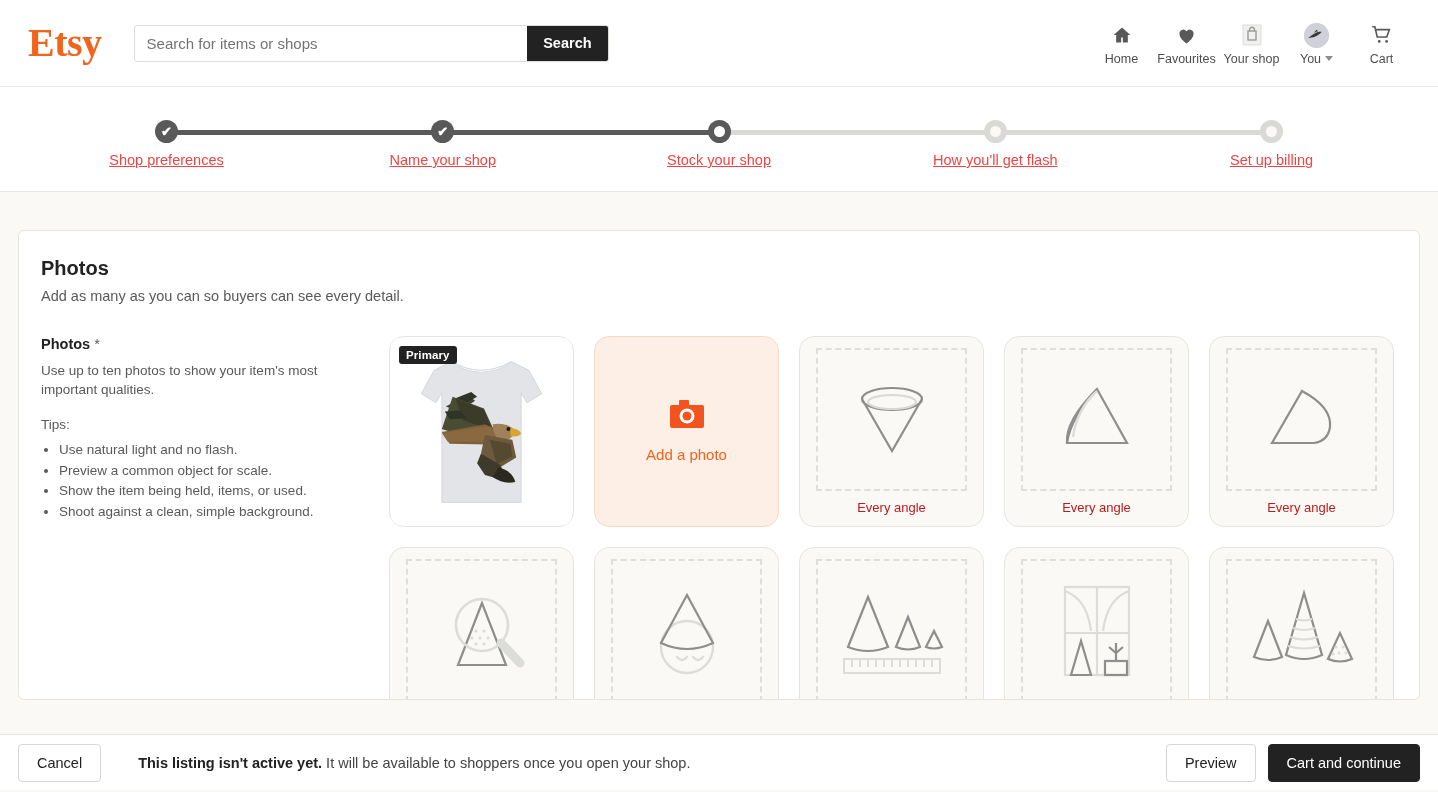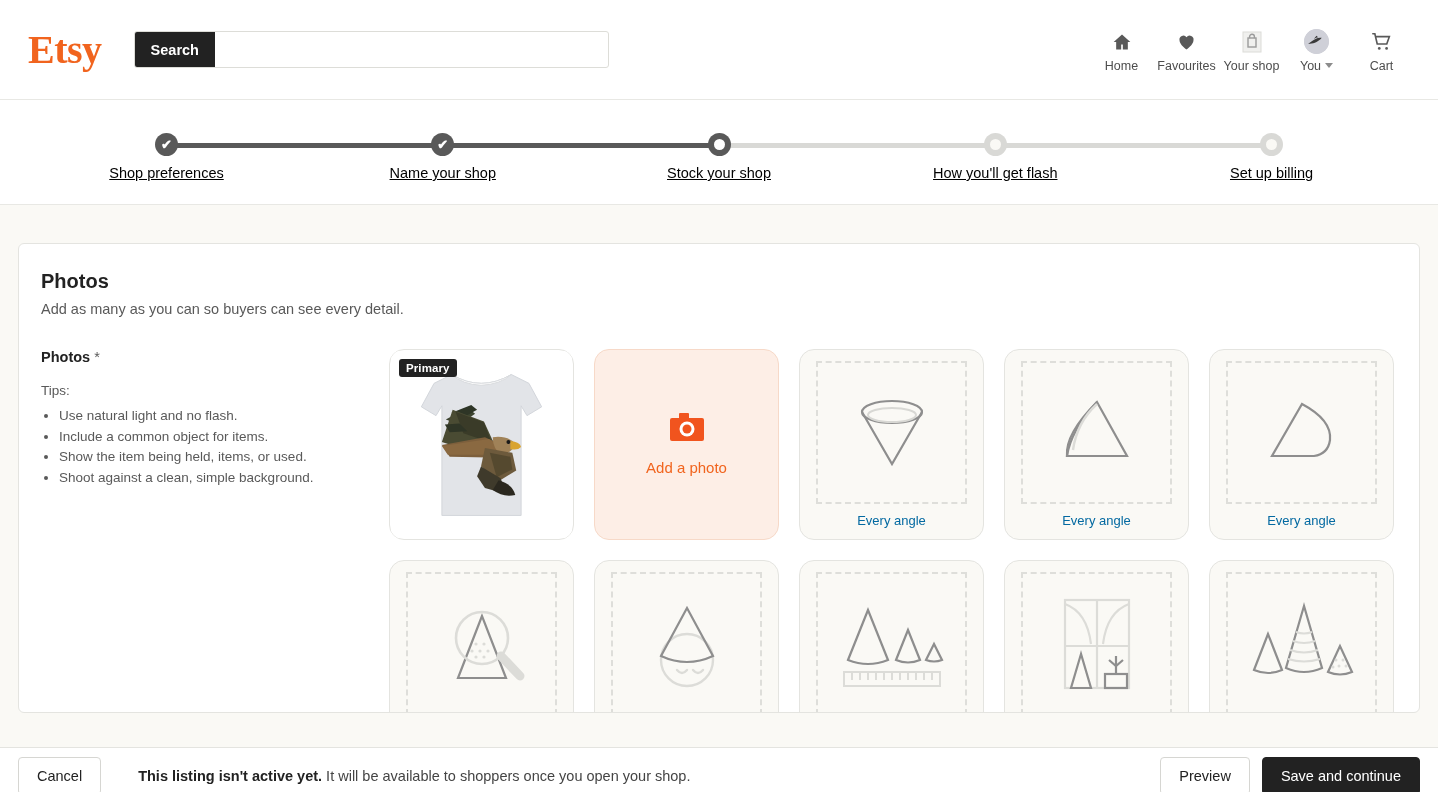--- a/index.html
+++ b/index.html
@@ -5,21 +5,21 @@
   * { box-sizing: border-box; margin: 0; padding: 0; }
   html, body {
     width: 1438px; height: 792px;
     font-family: "Liberation Sans", sans-serif;
     background: #faf9f5;
     overflow: hidden;
   }
 
   
   .header {
-    height: 100px; background: #ffffff;
+    height: 87px; background: #ffffff;
     border-bottom: 1px solid #e8e8e4;
     display: flex; align-items: center;
     padding: 0 24px 0 28px;
     position: relative;
   }
   .logo {
     font-family: "Liberation Serif", serif;
     font-size: 40px; font-weight: 700;
     color: #f1641e; letter-spacing: -0.5px;
     line-height: 1; user-select: none;
@@ -117,21 +117,21 @@
   .dot.todo {
     background: #d9d9d6;
   }
   .dot.todo::after {
     content: ""; width: 11px; height: 11px;
     border-radius: 50%; background: #faf9f5;
   }
   .check { color: #fff; font-size: 13px; line-height: 1; font-weight: bold; }
   .steplabel {
     margin-top: 9px; font-size: 14.5px;
-    color: #000000; text-decoration: underline;
+    color: #ef4444; text-decoration: underline;
     white-space: nowrap; cursor: pointer;
   }
 
   
   .main {
     background: #faf9f5;
     height: 609px; overflow: hidden;
     position: relative;
   }
   .pagetitle {
@@ -206,21 +206,21 @@
     display: flex; flex-direction: column;
     align-items: center; justify-content: flex-start;
     padding-top: 11px;
   }
   .dashbox {
     width: 151px; height: 143px;
     border: 2px dashed #dededa;
     display: flex; align-items: center; justify-content: center;
   }
   .phlabel {
-    font-size: 13px; color: #0369a1;
+    font-size: 13px; color: #b91c1c;
     margin-top: 9px;
   }
 
   
   .footer {
     position: absolute; bottom: 11px; left: 0; right: 0;
     height: 56px; background: #fff;
     border-top: 1px solid #e4e4e0;
     display: flex; align-items: center;
     padding: 0 18px; gap: 29px;
@@ -246,20 +246,21 @@
   .statusmsg b { color: #222; font-weight: 700; }
   .footer-right { margin-left: auto; display: flex; gap: 12px; }
 </style>
 </head>
 <body>
 
 <div class="header">
   <div class="logo">Etsy</div>
 
   <div class="searchwrap">
+    <input class="searchinput" type="text" placeholder="Search for items or shops" style="">
     <button class="searchbtn">Search</button>
   </div>
 
   <div class="navright">
 
     <div class="navitem">
       <span class="ic">
         <svg width="22" height="20" viewBox="0 0 24 24" fill="#595959">
             <path d="M12 3 2 12h3v9h6v-6h2v6h6v-9h3z"></path>
           </svg>
@@ -360,24 +361,25 @@
     <h2>Photos</h2>
     <div class="sub">Add as many as you can so buyers can see every detail.</div>
 
     <div class="body">
 
       <div class="leftcol">
         <div class="fieldlabel">
           <span>Photos</span>
           <span class="req">*</span>
         </div>
+        <div class="helptext">Use up to ten photos to show your item's most important qualities.</div>
         <div class="tipshdr">Tips:</div>
         <ul class="tips">
           <li>Use natural light and no flash.</li>
-          <li>Include a common object for items.</li>
+          <li>Preview a common object for scale.</li>
           <li>Show the item being held, items, or used.</li>
           <li>Shoot against a clean, simple background.</li>
         </ul>
       </div>
 
       <div class="grid">
 
         <div class="tile photo">
           <div class="badge">Primary</div>
           <svg class="shirtimg" viewBox="0 0 185 191">
@@ -548,17 +550,17 @@
     </div>
   </div>
 
   <div class="footer">
     <button class="btn btn-outline">Cancel</button>
     <div class="statusmsg">
       <b>This listing isn't active yet.</b><span> It will be available to shoppers once you open your shop.</span>
     </div>
     <div class="footer-right">
       <button class="btn btn-outline">Preview</button>
-      <button class="btn btn-dark">Save and continue</button>
+      <button class="btn btn-dark">Cart and continue</button>
     </div>
   </div>
 
 </div>
 
 </body></html>

